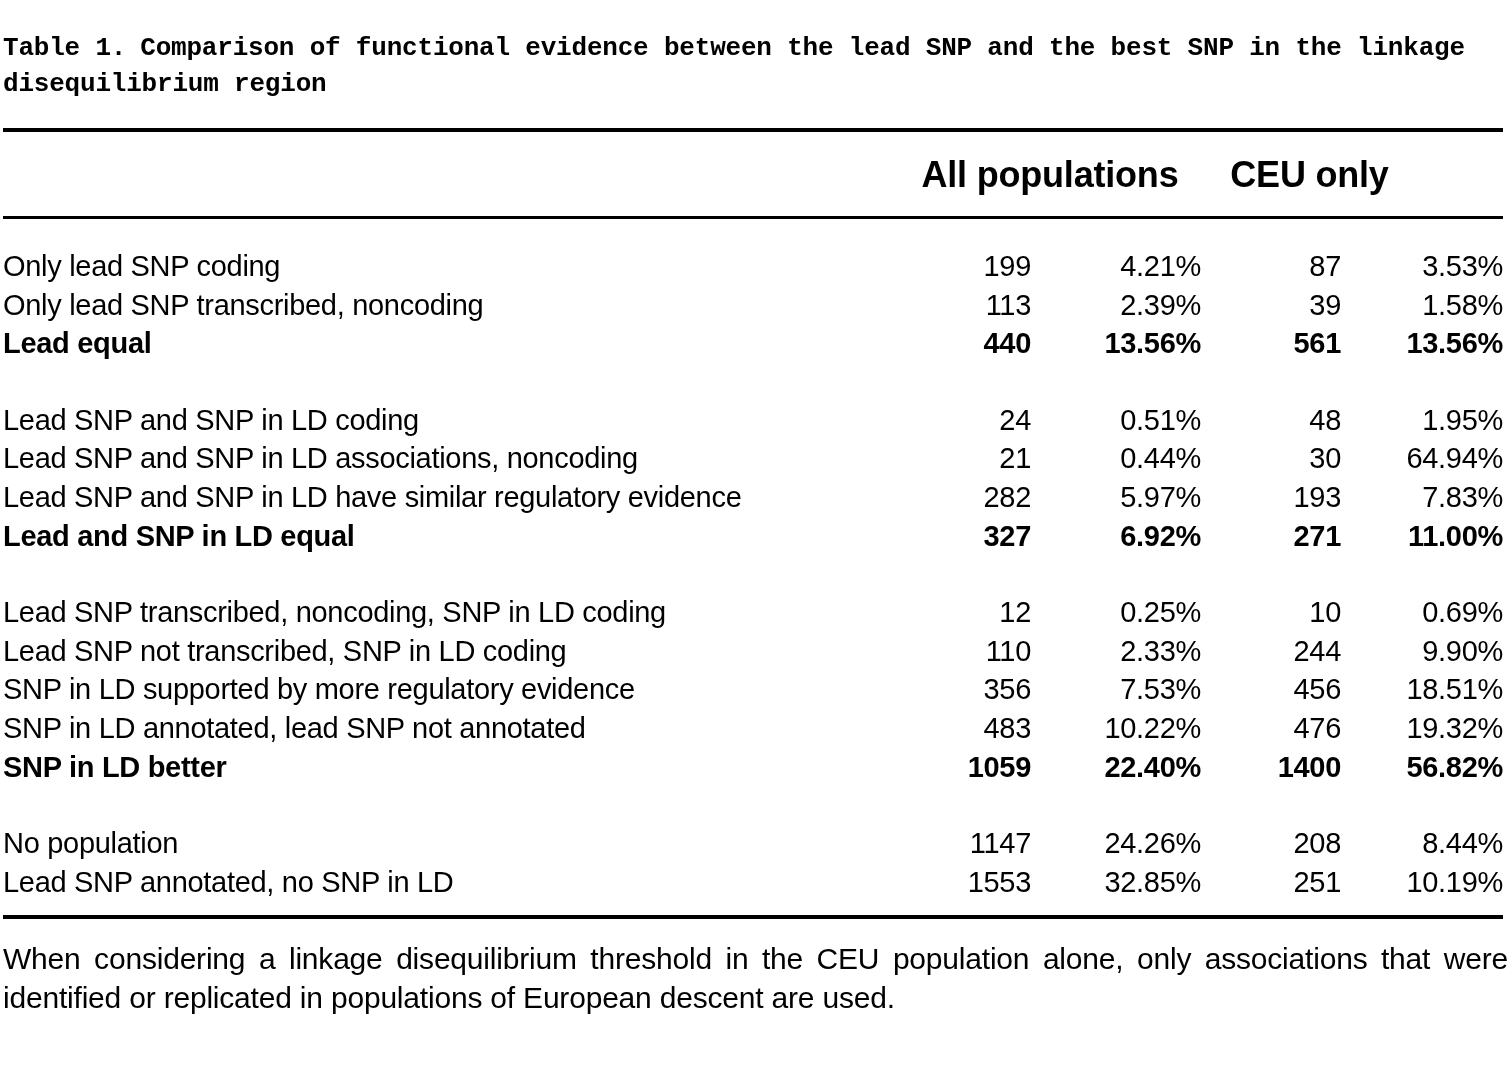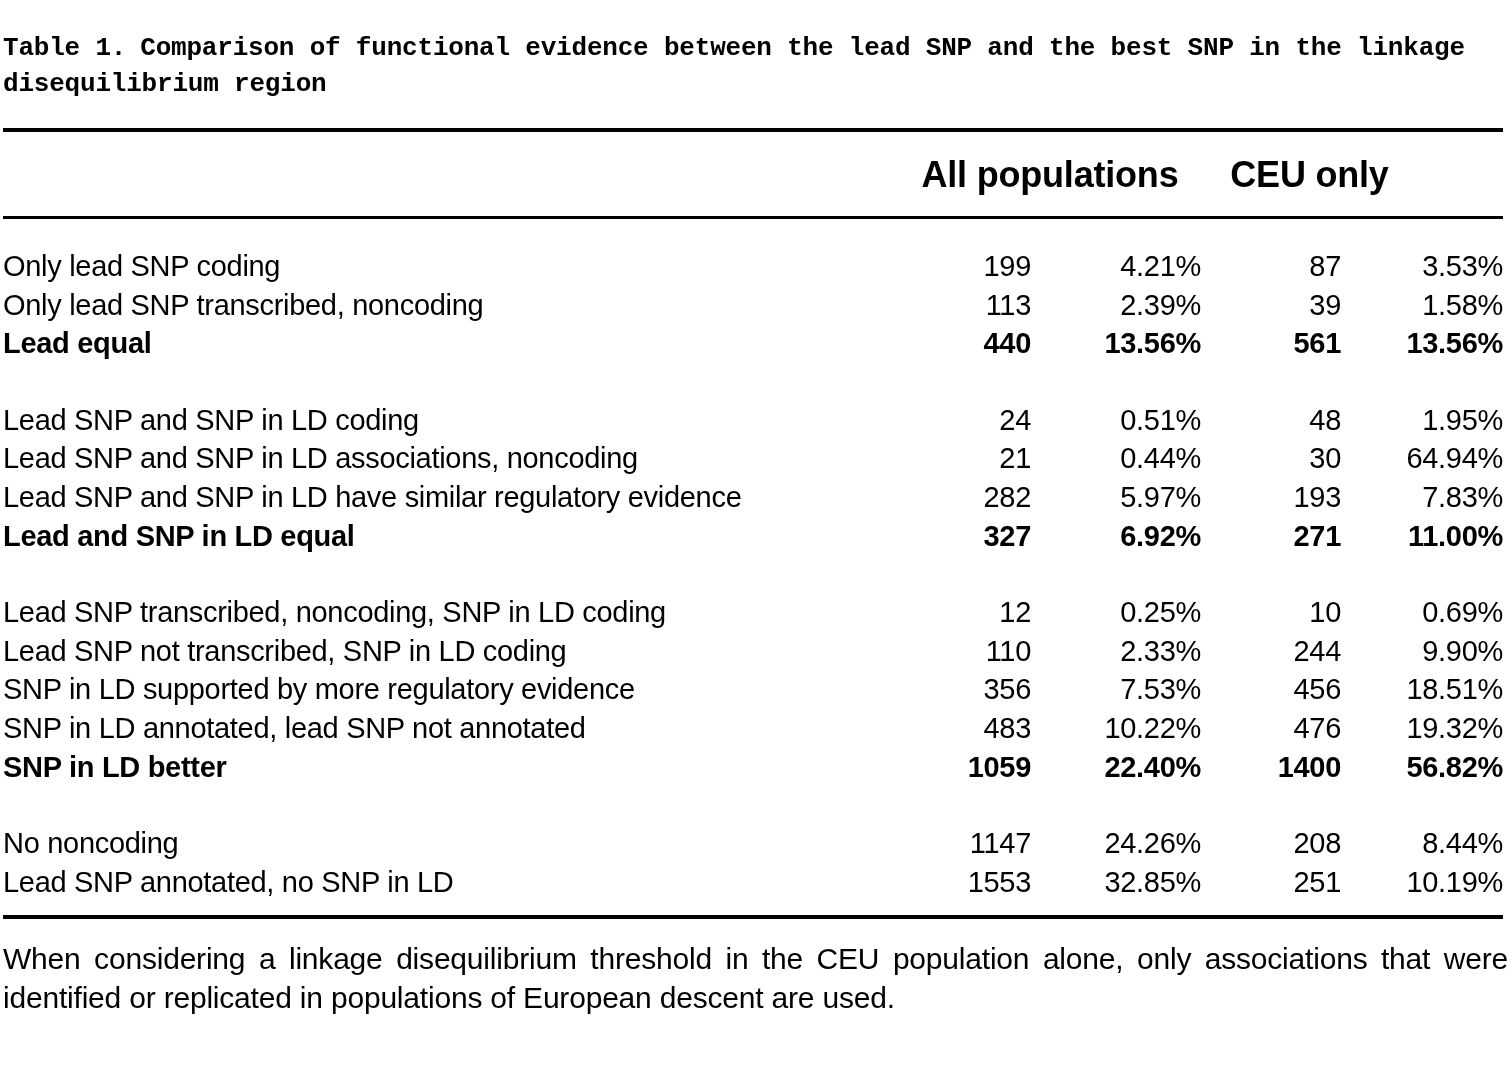--- a/index.html
+++ b/index.html
@@ -185,21 +185,21 @@
           <td class="lbl">SNP in LD better</td>
           <td class="num c1">1059</td>
           <td class="num c2">22.40%</td>
           <td class="num c3">1400</td>
           <td class="num c4">56.82%</td>
         </tr>
         <tr class="spacer">
           <td colspan="5"></td>
         </tr>
         <tr>
-          <td class="lbl">No noncoding</td>
+          <td class="lbl">No population</td>
           <td class="num c1">1147</td>
           <td class="num c2">24.26%</td>
           <td class="num c3">208</td>
           <td class="num c4">8.44%</td>
         </tr>
         <tr class="last-row">
           <td class="lbl">Lead SNP annotated, no SNP in LD</td>
           <td class="num c1">1553</td>
           <td class="num c2">32.85%</td>
           <td class="num c3">251</td>

